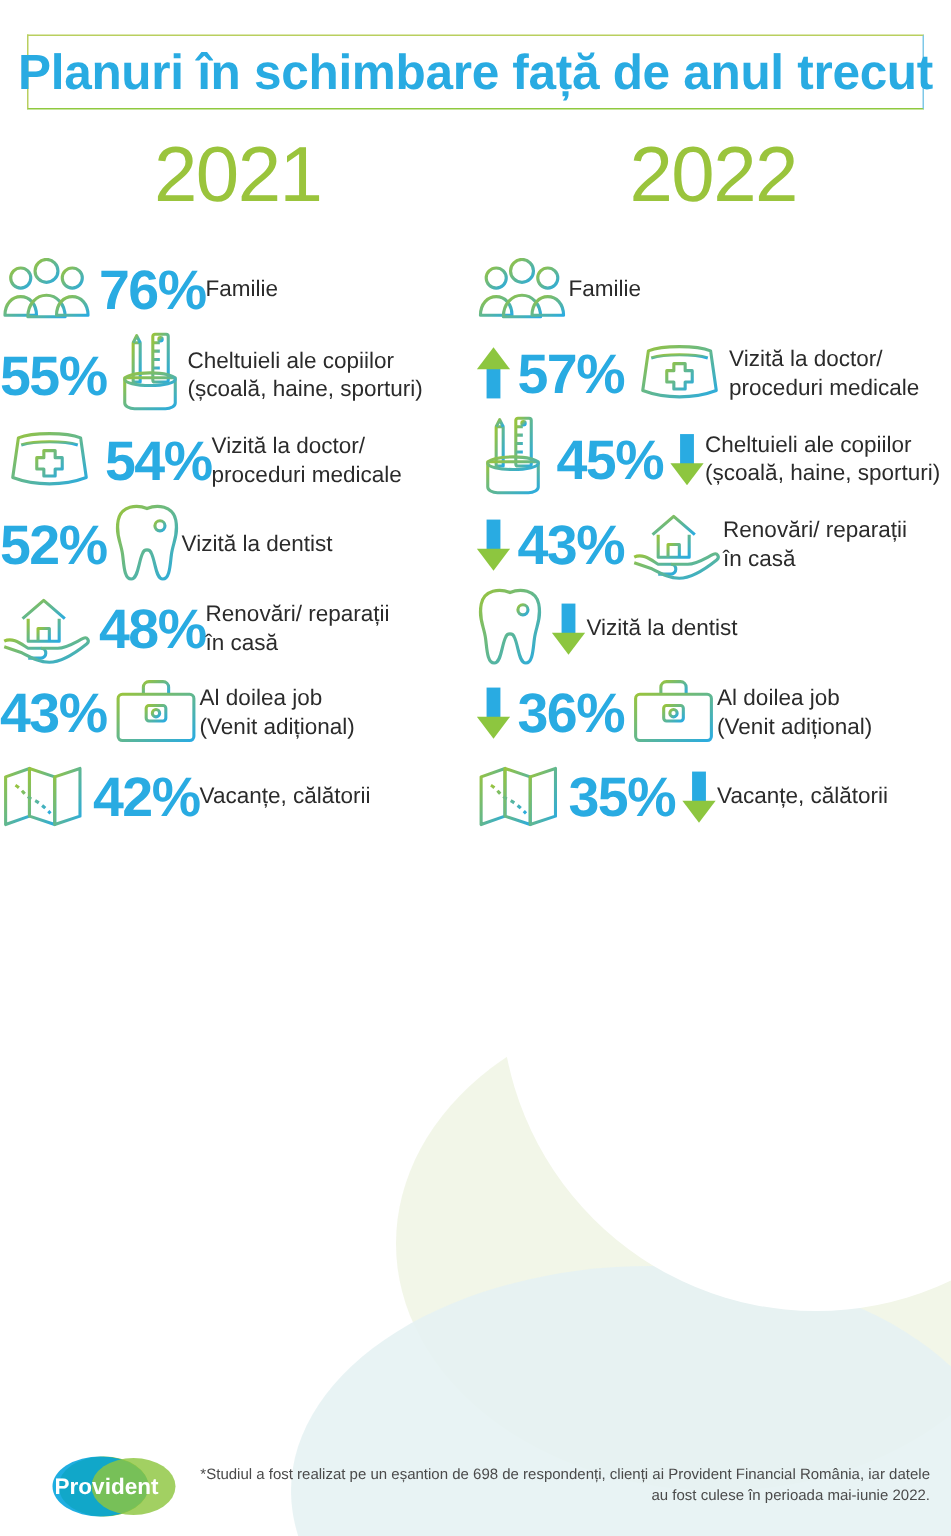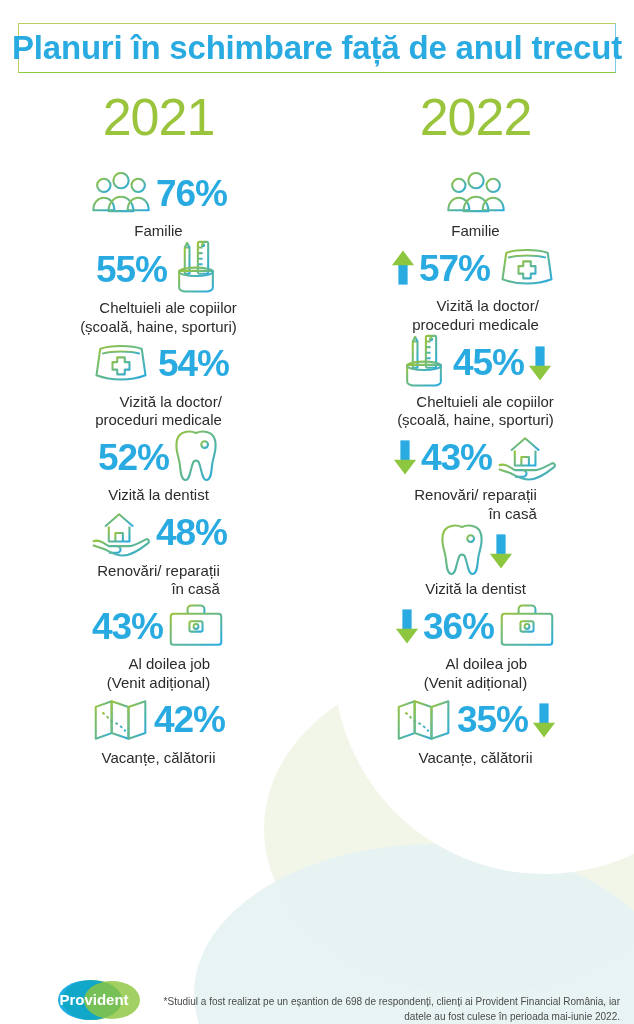--- a/index.html
+++ b/index.html
@@ -59,50 +59,50 @@
 
   .year {
     color:#9ac43c;
     font-size:52px;
     font-weight:normal;
     letter-spacing:-1px;
     line-height:1;
     margin-bottom:22px;
   }
 
-  .row { width:100%; display:flex; flex-direction:column; align-items:center; }
+  .row { width:100%; display:flex; flex-direction:row; align-items:center; }
   .row-main {
     display:flex; align-items:center; justify-content:center;
     gap:4px;
     min-height:56px;
   }
   .pct {
     color:#29abe2;
     font-size:37px;
     font-weight:bold;
     line-height:1;
     letter-spacing:-1px;
   }
   .label {
     color:#2b2b2b;
     font-size:15px;
     line-height:1.22;
-    text-align:right;
+    text-align:left;
     margin-top:1px;
     white-space:pre-line;
   }
 
   .icon { display:flex; align-items:center; justify-content:center; }
   .arrow { display:flex; align-items:center; justify-content:center; }
 
   
   .footer {
-    position:absolute; left:0; right:0; bottom:0; height:66px;
+    position:absolute; left:13px; right:0; bottom:0; height:66px;
     z-index:3;
-    display:flex; align-items:flex-end;padding-left:36px;
+    display:flex; align-items:center;
   }
   .logo { margin-left:14px; width:104px; height:48px; flex:none; }
   .disclaimer {
     flex:1;
     text-align:right;
     padding-right:14px;
     color:#4a4a4a;
     font-size:10px;
     line-height:1.45;
   }

